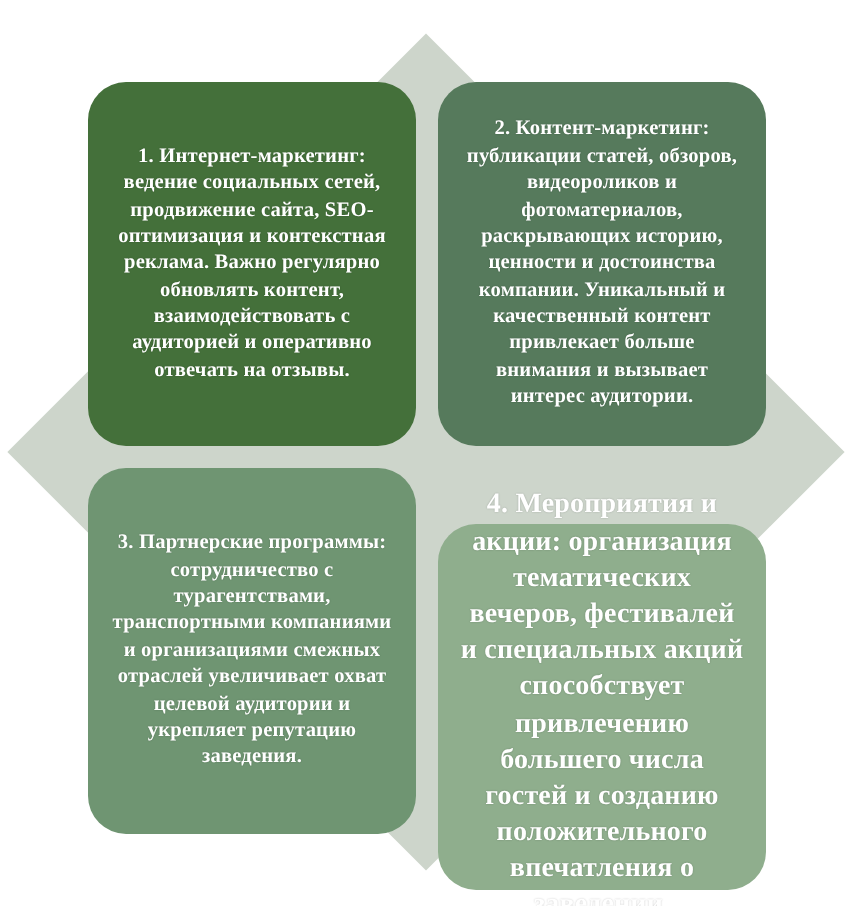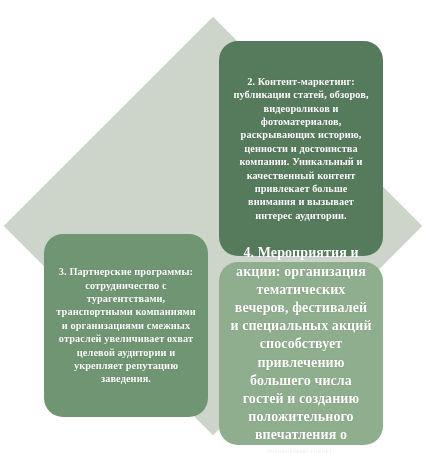--- a/index.html
+++ b/index.html
@@ -50,21 +50,21 @@
     width: 100%;
   }
   #card1 {
     left: 44px;  top: 41px;
     width: 164px; height: 182px;
     background: #44703a;
     font-size: 10.3px;
   }
   #card2 {
     left: 219px; top: 41px;
-    width: 164px; height: 215px;
+    width: 164px; height: 182px;
     background: #567a5c;
     font-size: 10.3px;
   }
   #card3 {
     left: 44px;  top: 234px;
     width: 164px; height: 183px;
     background: #6f9572;
     font-size: 10.3px;
     font-family: Liberation Serif, serif;
   }
@@ -76,20 +76,23 @@
     margin-top: 28px;
   }
 </style>
 </head>
 <body>
 
 <div id="canvas">
 
   <div id="diamond" style="background: rgb(205, 213, 203);"></div>
 
+  <div class="card" id="card1" style="background: rgb(68, 112, 58);">
+    <span class="card-text">1. Интернет-маркетинг: ведение социальных сетей, продвижение сайта, SEO-оптимизация и контекстная реклама. Важно регулярно обновлять контент, взаимодействовать с аудиторией и оперативно отвечать на отзывы.</span>
+  </div>
 
   <div class="card" id="card2" style="background: rgb(86, 122, 92);">
     <span class="card-text">2. Контент-маркетинг: публикации статей, обзоров, видеороликов и фотоматериалов, раскрывающих историю, ценности и достоинства компании. Уникальный и качественный контент привлекает больше внимания и вызывает интерес аудитории.</span>
   </div>
 
   <div class="card" id="card3" style="background: rgb(111, 149, 114);">
     <span class="card-text">3. Партнерские программы: сотрудничество с турагентствами, транспортными компаниями и организациями смежных отраслей увеличивает охват целевой аудитории и укрепляет репутацию заведения.</span>
   </div>
 
   <div class="card" id="card4" style="background: rgb(143, 174, 141);">

